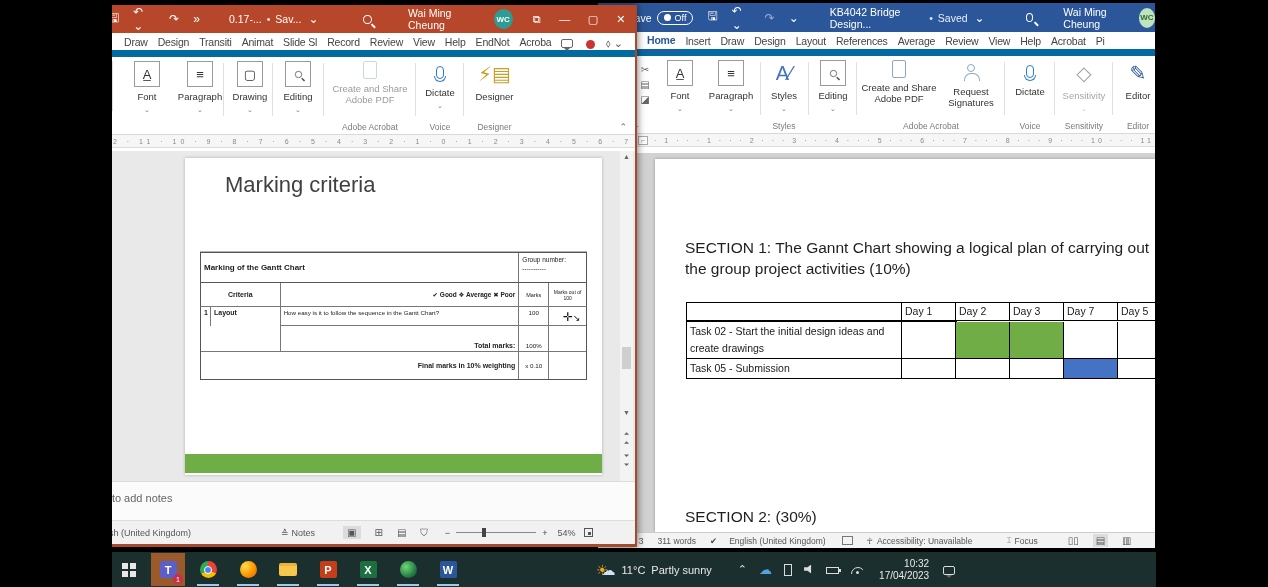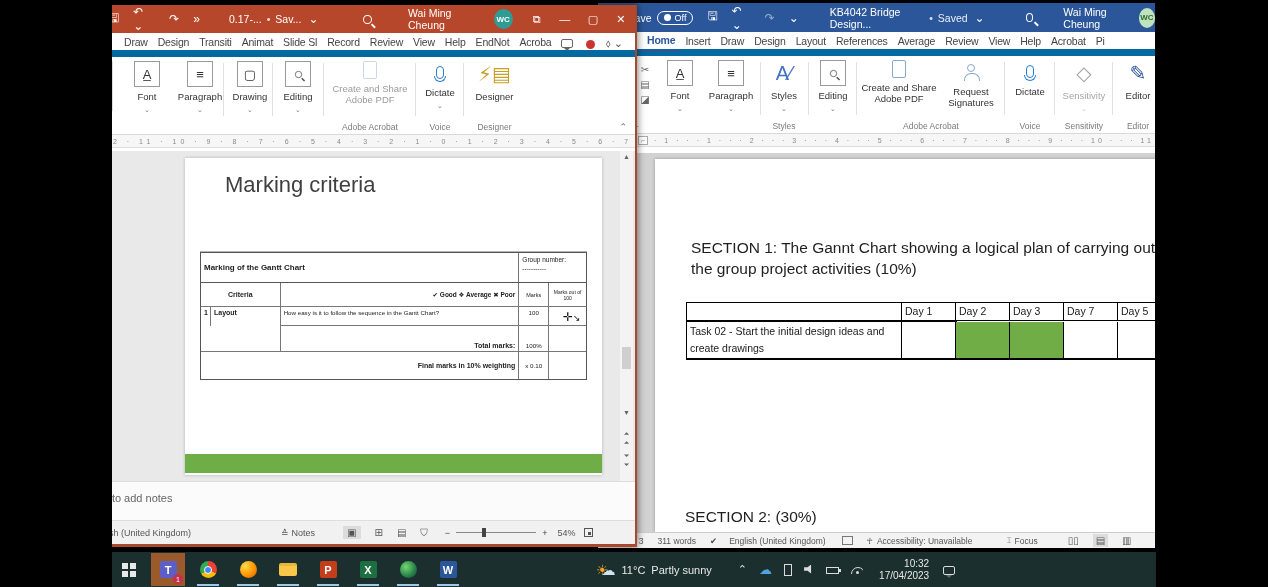--- a/index.html
+++ b/index.html
@@ -84,21 +84,21 @@
   #ppt-status { position:absolute; left:0; top:515px; width:540px; height:24px; background:#f1f1f1;
     border-top:1px solid #ddd; display:flex; align-items:center; font-size:9px; color:#555; }
   .viewico { margin:0 7px; font-size:10px; color:#555; }
 
   
   #doc-area { position:absolute; left:0; top:150px; width:557px; height:379px; background:#d2d2d2; }
   #page { position:absolute; left:57px; top:6px; width:540px; height:373px; background:#fff;
     box-shadow:0 0 3px rgba(0,0,0,.3); }
   #affil { position:absolute; left:32px; top:40px; width:452px; font-family:"Liberation Serif","DejaVu Serif",serif;
     font-size:8px; color:#4a4a4a; line-height:10px; }
-  #sec1 { position:absolute; left:36px; top:78px; width:478px; font-size:15.5px; color:#1f1f1f; line-height:21px; }
+  #sec1 { position:absolute; left:30px; top:78px; width:478px; font-size:15.5px; color:#1f1f1f; line-height:21px; }
   #sec2 { position:absolute; left:30px; top:349px; font-size:15.5px; color:#1f1f1f; }
 
   
   #gantt { position:absolute; left:31px; top:143px; border:1px solid #000; border-right:none; width:486px; }
   .g-row, #gantt-header-row { display:flex; }
   .g-cell { border-right:1px solid #000; border-bottom:1px solid #000; }
   .g-task, .g-blank { width:215px; font-size:10.5px; color:#1a1a1a; padding:1px 3px; line-height:17px; }
   .g-day, .g-head { width:54px; }
   .g-head { font-size:10.5px; padding:1px 3px; line-height:15px; color:#1a1a1a; }
   .g-row:last-child .g-cell { border-bottom:none; }
@@ -280,20 +280,21 @@
             </div>
             <div class="g-row">
               <div class="g-cell g-task">Task 02 - Start the initial design ideas and create drawings</div>
               <div class="g-cell g-day"></div>
               <div class="g-cell g-day" style="background: rgb(112, 173, 71);"></div>
               <div class="g-cell g-day" style="background: rgb(112, 173, 71);"></div>
               <div class="g-cell g-day"></div>
               <div class="g-cell g-day"></div>
             </div>
             <div class="g-row">
+              <div class="g-cell g-task">Task 05 - Submission</div>
               <div class="g-cell g-day"></div>
               <div class="g-cell g-day"></div>
               <div class="g-cell g-day"></div>
               <div class="g-cell g-day" style="background: rgb(68, 114, 196);"></div>
               <div class="g-cell g-day"></div>
             </div>
           </div>
       </div>
       <div id="sec2">SECTION 2: (30%)</div>
     </div>

